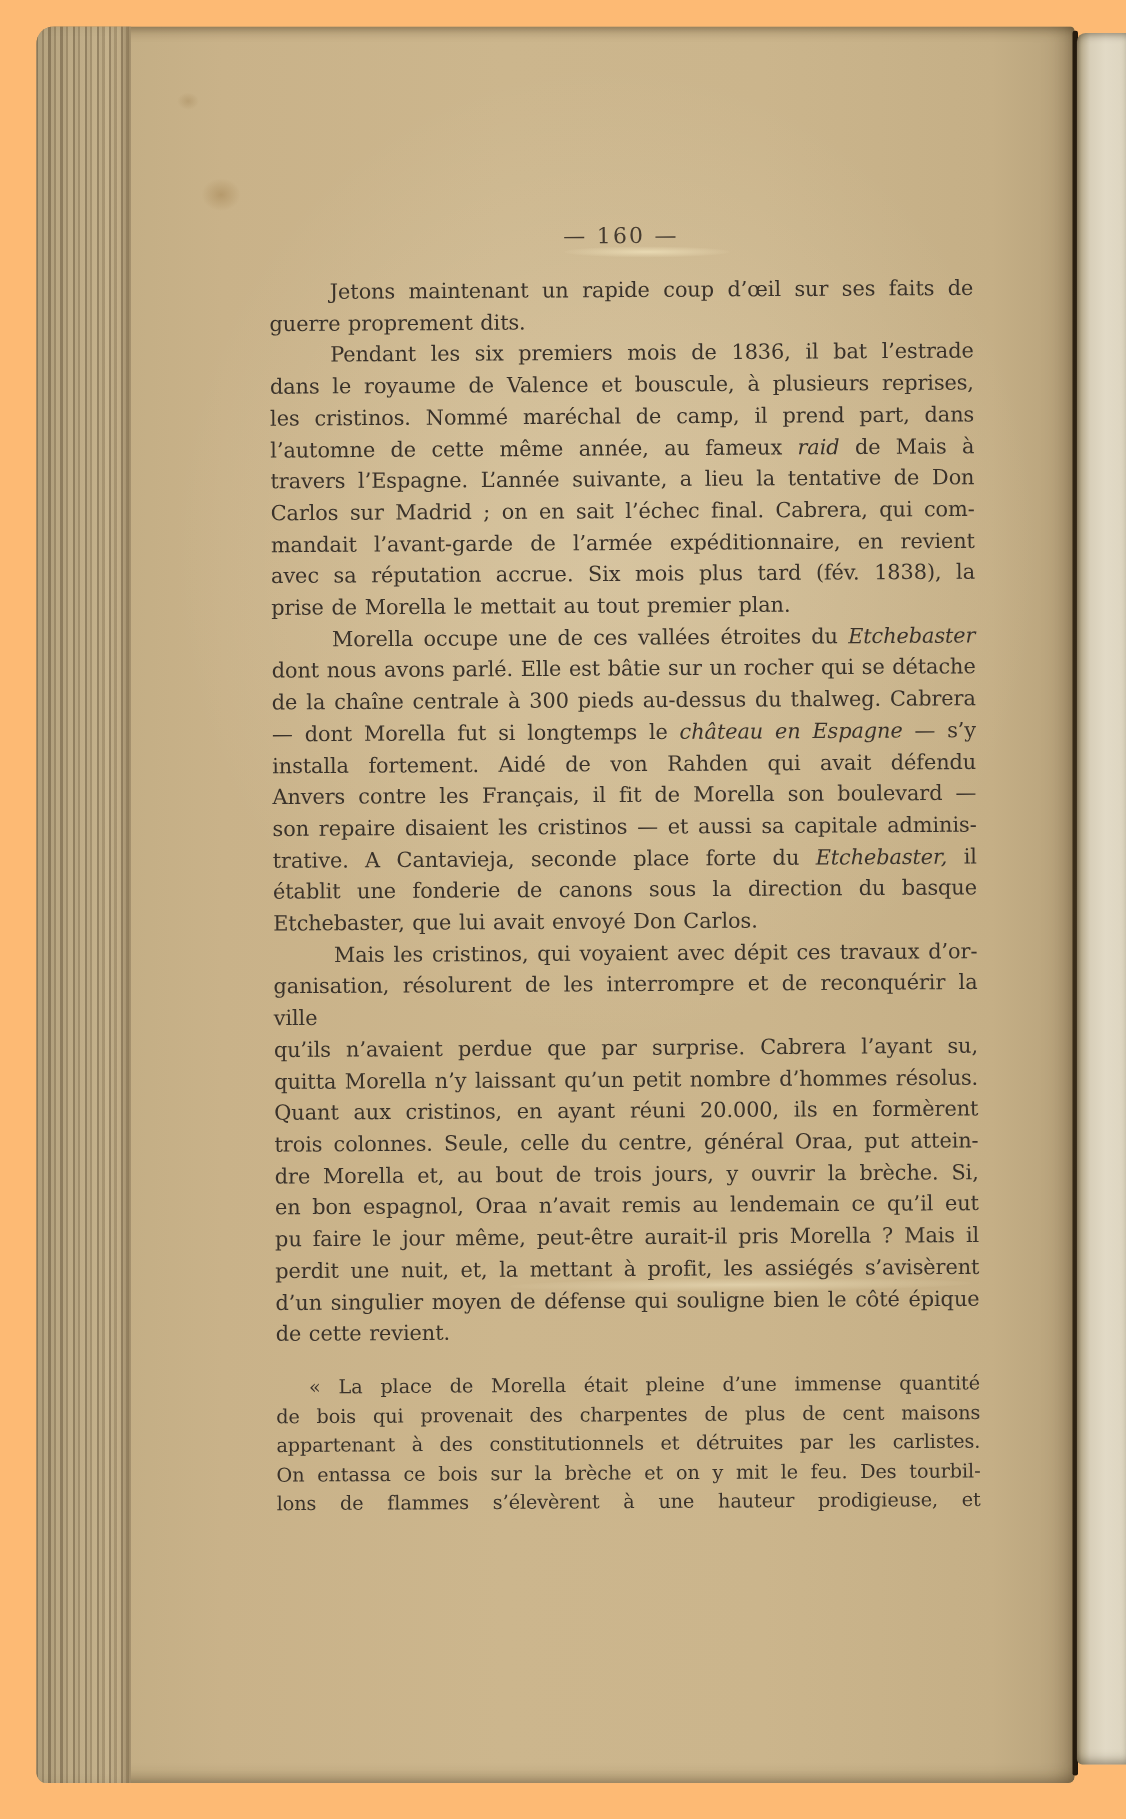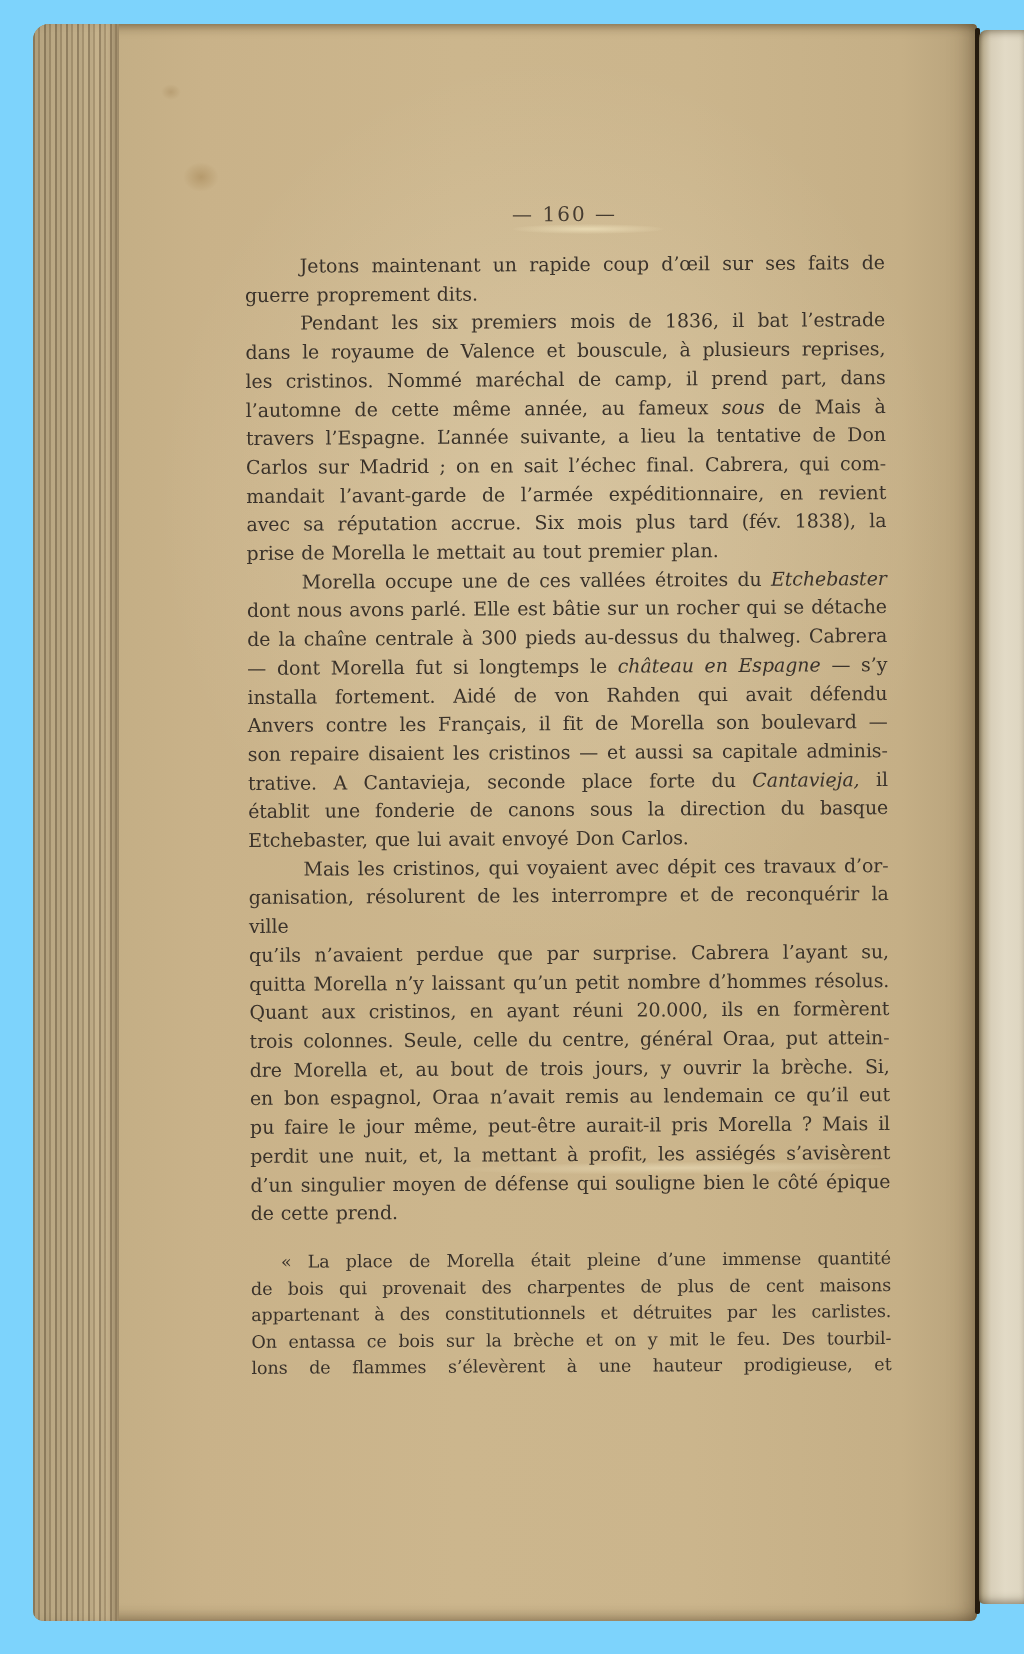--- a/index.html
+++ b/index.html
@@ -1,18 +1,18 @@
 <!DOCTYPE html>
 <html><head>
 <meta charset="utf-8">
 <style>
   html,body{margin:0;padding:0;background:#15110d;}
   .scene{
     position:relative;width:1024px;height:1654px;overflow:hidden;
-    background:#7dd3fc;
+    background:#fdba74;
     font-family:"DejaVu Serif", serif;
   }
   
   .page{
     position:absolute;left:33px;top:24px;width:944px;height:1597px;
     background:
       radial-gradient(ellipse 60% 40% at 55% 30%, rgba(255,248,228,0.22), rgba(255,248,228,0) 70%),
       linear-gradient(90deg,#b3a07a 0%,#c2ad84 6%,#c9b289 18%,#ccb68d 45%,#cbb58c 70%,#c5af86 92%,#b7a27b 100%);
     border-radius:16px 4px 6px 10px;
     box-shadow:
@@ -88,48 +88,48 @@
     <div class="smudge-top"></div>
     <div class="smudge-mid"></div>
     <div class="content">
       <div class="pagenum">— 160 —</div>
       <div class="bodytext">
           <div class="tline first"><span>Jetons maintenant un rapide coup d’œil sur ses faits de</span></div>
           <div class="tline end"><span>guerre proprement dits.</span></div>
           <div class="tline first"><span>Pendant les six premiers mois de 1836, il bat l’estrade</span></div>
           <div class="tline"><span>dans le royaume de Valence et bouscule, à plusieurs reprises,</span></div>
           <div class="tline"><span>les cristinos. Nommé maréchal de camp, il prend part, dans</span></div>
-          <div class="tline"><span>l’automne de cette même année, au fameux </span><span class="it">sous</span><span> de Mais à</span></div>
+          <div class="tline"><span>l’automne de cette même année, au fameux </span><span class="it">raid</span><span> de Mais à</span></div>
           <div class="tline"><span>travers l’Espagne. L’année suivante, a lieu la tentative de Don</span></div>
           <div class="tline"><span>Carlos sur Madrid ; on en sait l’échec final. Cabrera, qui com-</span></div>
           <div class="tline"><span>mandait l’avant-garde de l’armée expéditionnaire, en revient</span></div>
           <div class="tline"><span>avec sa réputation accrue. Six mois plus tard (fév. 1838), la</span></div>
           <div class="tline end"><span>prise de Morella le mettait au tout premier plan.</span></div>
           <div class="tline first"><span>Morella occupe une de ces vallées étroites du </span><span class="it">Etchebaster</span></div>
           <div class="tline"><span>dont nous avons parlé. Elle est bâtie sur un rocher qui se détache</span></div>
           <div class="tline"><span>de la chaîne centrale à 300 pieds au-dessus du thalweg. Cabrera</span></div>
           <div class="tline"><span>— dont Morella fut si longtemps le </span><span class="it">château en Espagne</span><span> — s’y</span></div>
           <div class="tline"><span>installa fortement. Aidé de von Rahden qui avait défendu</span></div>
           <div class="tline"><span>Anvers contre les Français, il fit de Morella son boulevard —</span></div>
           <div class="tline"><span>son repaire disaient les cristinos — et aussi sa capitale adminis-</span></div>
-          <div class="tline"><span>trative. A Cantavieja, seconde place forte du </span><span class="it">Cantavieja,</span><span> il</span></div>
+          <div class="tline"><span>trative. A Cantavieja, seconde place forte du </span><span class="it">Etchebaster,</span><span> il</span></div>
           <div class="tline"><span>établit une fonderie de canons sous la direction du basque</span></div>
           <div class="tline end"><span>Etchebaster, que lui avait envoyé Don Carlos.</span></div>
           <div class="tline first"><span>Mais les cristinos, qui voyaient avec dépit ces travaux d’or-</span></div>
           <div class="tline"><span>ganisation, résolurent de les interrompre et de reconquérir la ville</span></div>
           <div class="tline"><span>qu’ils n’avaient perdue que par surprise. Cabrera l’ayant su,</span></div>
           <div class="tline"><span>quitta Morella n’y laissant qu’un petit nombre d’hommes résolus.</span></div>
           <div class="tline"><span>Quant aux cristinos, en ayant réuni 20.000, ils en formèrent</span></div>
           <div class="tline"><span>trois colonnes. Seule, celle du centre, général Oraa, put attein-</span></div>
           <div class="tline"><span>dre Morella et, au bout de trois jours, y ouvrir la brèche. Si,</span></div>
           <div class="tline"><span>en bon espagnol, Oraa n’avait remis au lendemain ce qu’il eut</span></div>
           <div class="tline"><span>pu faire le jour même, peut-être aurait-il pris Morella ? Mais il</span></div>
           <div class="tline"><span>perdit une nuit, et, la mettant à profit, les assiégés s’avisèrent</span></div>
           <div class="tline"><span>d’un singulier moyen de défense qui souligne bien le côté épique</span></div>
-          <div class="tline end"><span>de cette prend.</span></div>
+          <div class="tline end"><span>de cette revient.</span></div>
         </div>
       <div class="quote">
           <div class="tline first"><span>« La place de Morella était pleine d’une immense quantité</span></div>
           <div class="tline"><span>de bois qui provenait des charpentes de plus de cent maisons</span></div>
           <div class="tline"><span>appartenant à des constitutionnels et détruites par les carlistes.</span></div>
           <div class="tline"><span>On entassa ce bois sur la brèche et on y mit le feu. Des tourbil-</span></div>
           <div class="tline"><span>lons de flammes s’élevèrent à une hauteur prodigieuse, et</span></div>
         </div>
     </div>
   </div>

